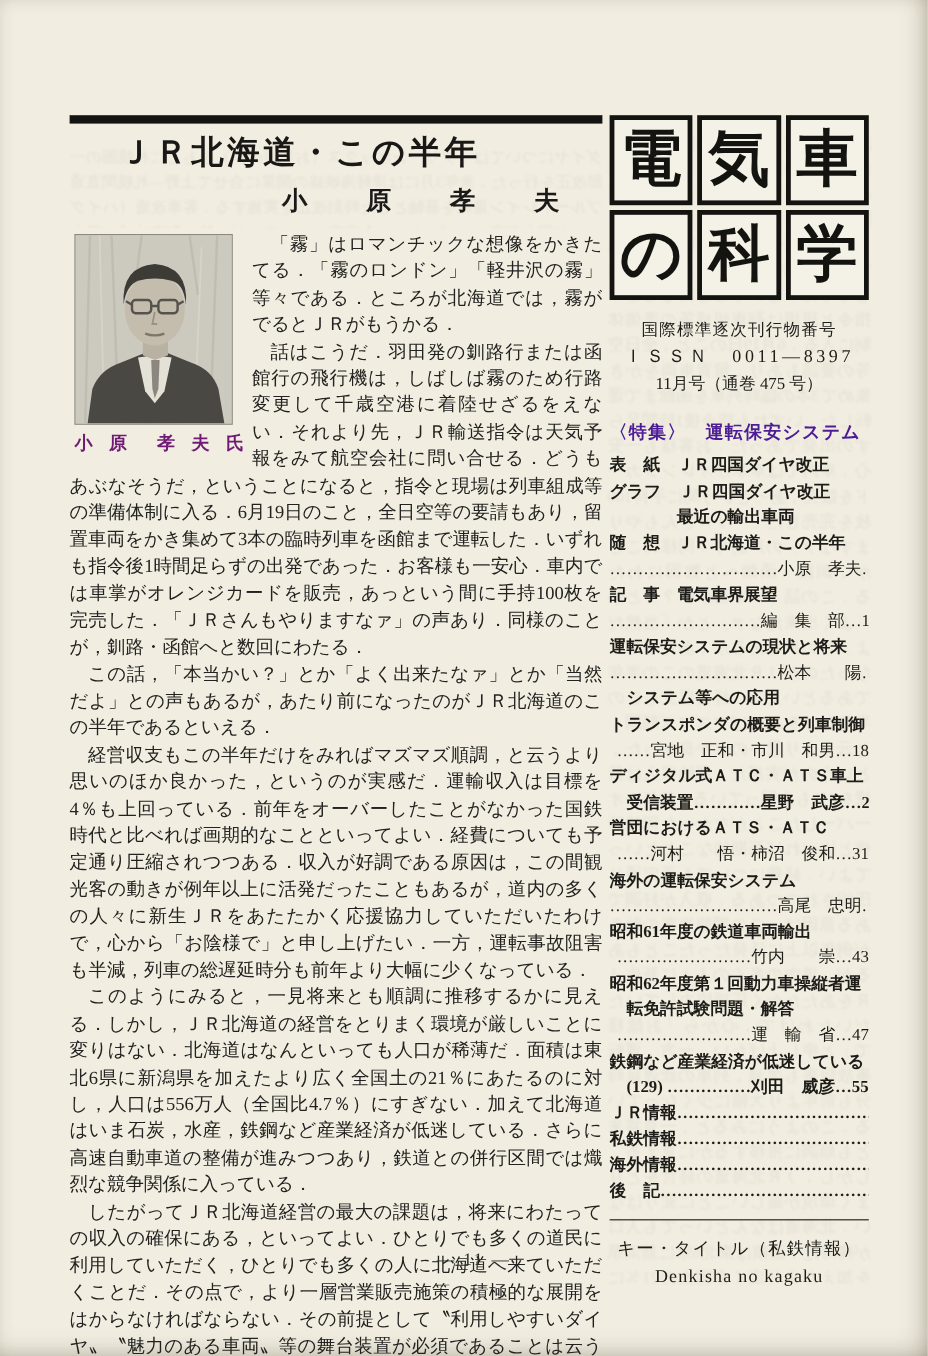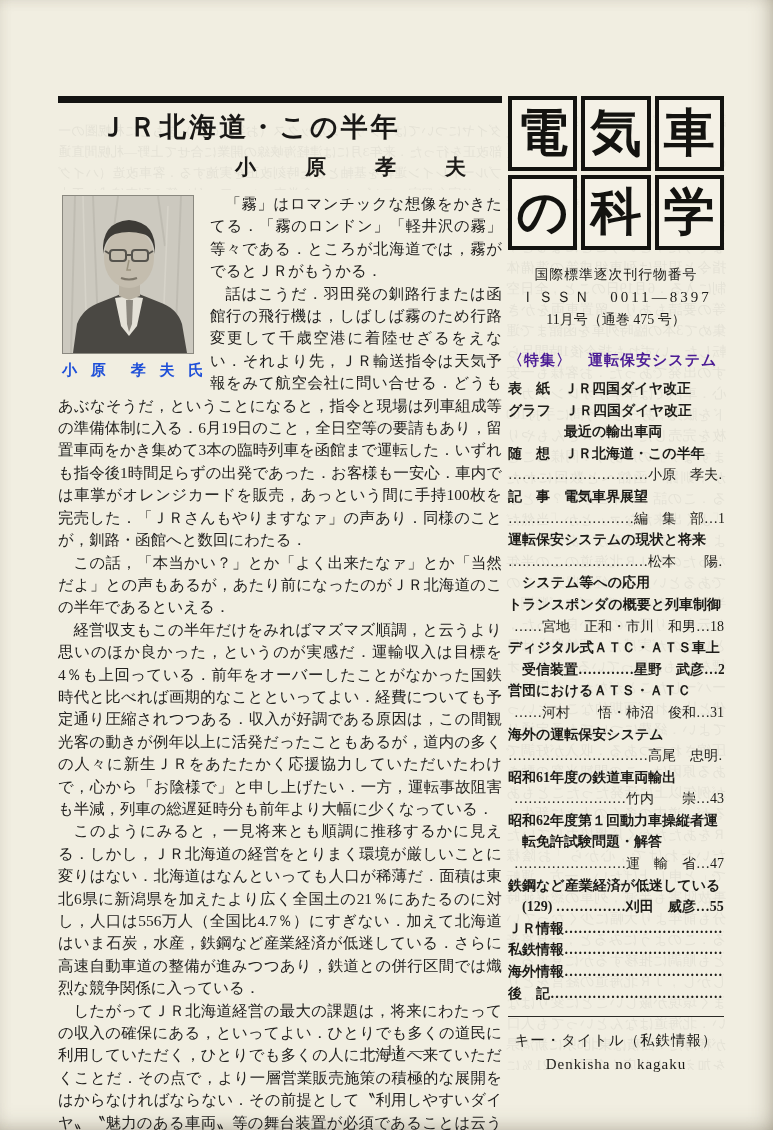--- a/index.html
+++ b/index.html
@@ -40,21 +40,21 @@
   .photo-box{
     float:left;width:132px;margin:2px 16px 4px 4px;
   }
   .photo-frame{
     width:130px;height:157px;border:1px solid #8a887f;
     background:linear-gradient(100deg,#c9c7bd 0%,#d6d4ca 30%,#c3c1b7 55%,#d2d0c6 80%,#c7c5bb 100%);
     display:block;
   }
   .photo-caption{
     margin-top:5px;font-size:15px;font-weight:700;letter-spacing:5px;
-    text-align:center;white-space:nowrap;color:#1d4ed8;
+    text-align:center;white-space:nowrap;color:#701a75;
   }
   .pageno{
     position:absolute;left:330px;top:1042px;width:130px;
     text-align:center;font-size:14.5px;letter-spacing:2px;color:#2a2926;
   }
   
   .right-col{position:absolute;left:508px;top:96px;width:216px;}
   .logo-grid{
     display:grid;grid-template-columns:repeat(3,1fr);gap:4px;
   }

